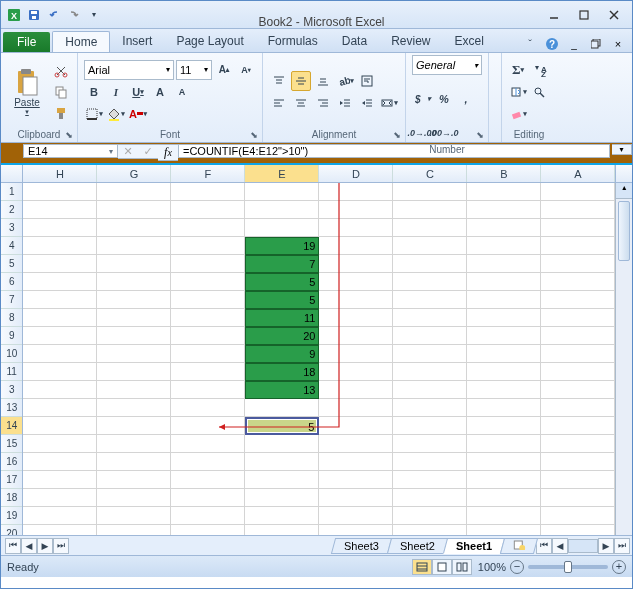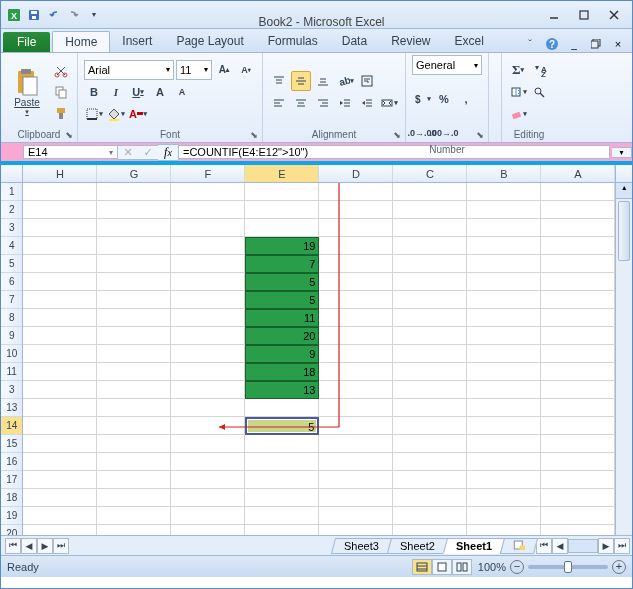--- a/index.html
+++ b/index.html
@@ -31,21 +31,21 @@
   .rbtn-big { width: 40px; text-decoration: underline; }
   .rbtn-big .rbtn-icon { width: 30px; height: 30px; }
   .col { display: flex; flex-direction: column; gap: 1px; justify-content: center; }
   .row { display: flex; gap: 2px; align-items: center; }
   .combo { height: 20px; border: 1px solid #abc; background: #fff; font-size: 11px; padding: 0 3px; display:flex; align-items:center; justify-content:space-between; }
   .ibtn { width: 20px; height: 20px; display: flex; align-items: center; justify-content: center; cursor: pointer; border: 1px solid transparent; border-radius: 2px; font-size: 11px; font-weight: bold; color: #345;}
   .ibtn.active { background: #fbe08e; border-color: #d6a730; }
   .dlaunch { position: absolute; bottom: 1px; right: 2px; width: 12px; height: 12px; font-size: 9px; color: #567; cursor:pointer; display:flex; align-items:center; justify-content:center;}
   
   
-  .fbar { height: 22px; border-bottom: 4px solid #0ea5e9; display: flex; align-items: center; background: #f9a8d4; }
+  .fbar { height: 22px; border-bottom: 2px solid #0ea5e9; display: flex; align-items: flex-start; background: #a16207; }
   .namebox { width: 95px; background: #fff; border: 1px solid #abc; margin: 1px 0 1px 22px; display: flex; align-items: center; padding: 0 4px; font-size: 11px; justify-content: space-between;}
   .fbtn { width: 20px; display: flex; align-items: center; justify-content: center; cursor: pointer; background:#eef5fd; border-top:1px solid #abc; border-bottom:1px solid #abc; margin:1px 0;}
   .fxbtn { font-style: italic; font-family: "Times New Roman"; font-size: 12px; }
   .finput { flex: 1; background: #fff; border: 1px solid #abc; margin: 1px 2px 1px 0; padding: 0 4px; font-size: 11px; font-family: Arial; display:flex; align-items:center;}
   
   
   .gridwrap { position: relative; height: 370px; overflow: hidden; background: #fff; }
   .colheads { display: flex; height: 18px; background: linear-gradient(#f7fafe, #e2ecf9); border-bottom: 1px solid #9fb8d8; }
   .corner { width: 23px; border-right: 1px solid #9fb8d8;}
   .colhead { width: 74px; text-align: center; font-size: 11px; color: #345; border-right: 1px solid #cdd; display:flex; align-items:center; justify-content:center; cursor:pointer;}
@@ -343,21 +343,21 @@
             </div>
       </div>
     </div>
       </div>
     <div class="group-label">Alignment</div>
     <div class="dlaunch">⬊</div>
   </div>
 
   <div class="group">
     <div class="group-body">
-        <div class="col" style="gap:14px;">
+        <div class="col" style="gap:14px;font-style:italic;">
       <div class="row">
             <div class="combo" style="width:70px;">
               <span>General</span>
               <span style="font-size:8px;">▾</span>
             </div>
           </div>
       <div class="row">
         <div class="ibtn">
               <svg width="14" height="14">
                 <text x="2" y="11" font-size="10" fill="#345">$</text>

